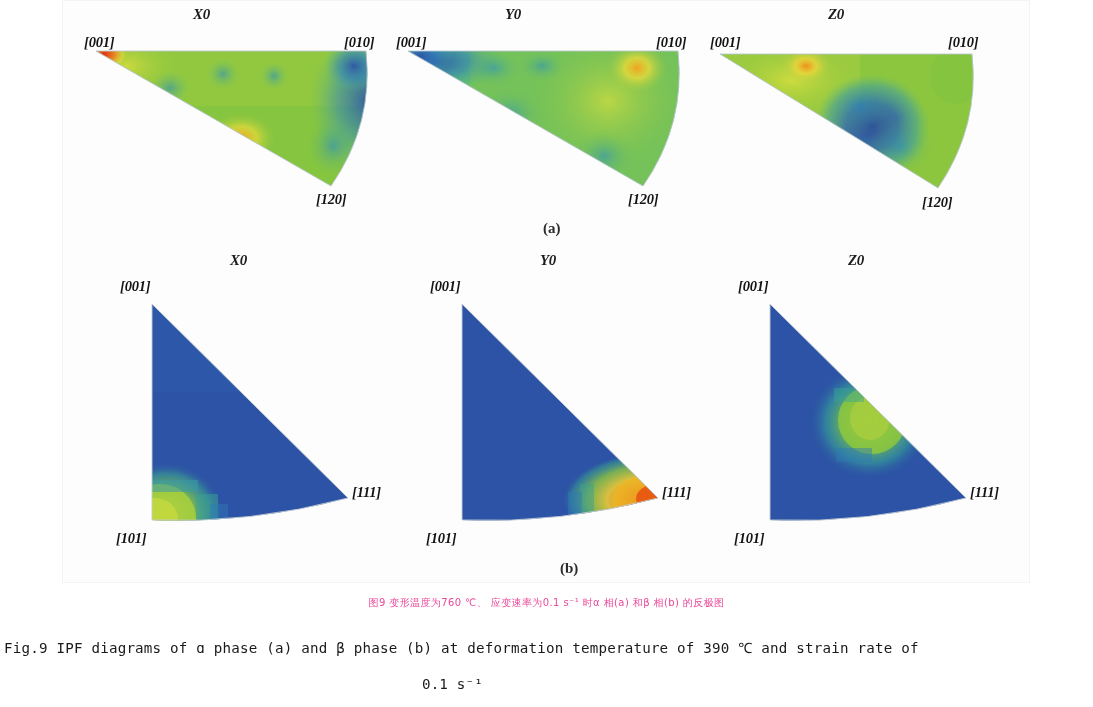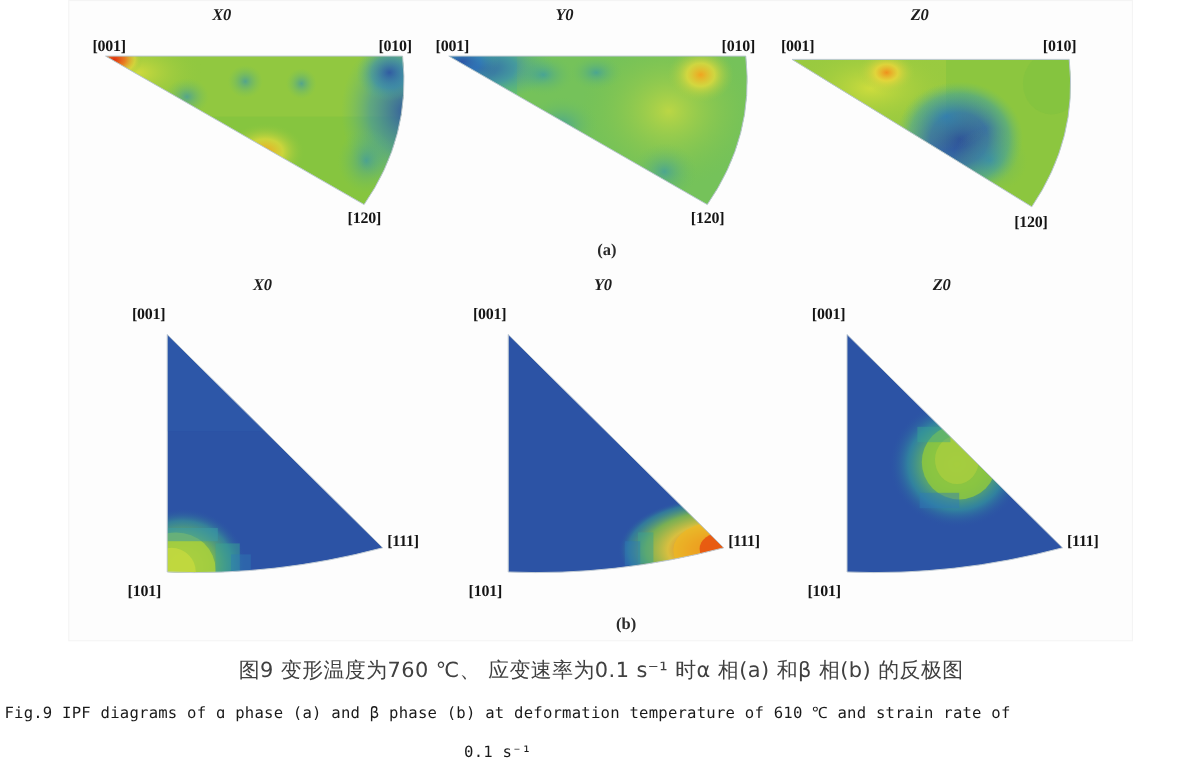--- a/index.html
+++ b/index.html
@@ -43,20 +43,21 @@
   }
 
   .corner-label {
     position: absolute;
     font-family: "Liberation Serif", "DejaVu Serif", serif;
     font-weight: 700;
     font-size: 14.5px;
     color: #141414;
     white-space: nowrap;
     letter-spacing: -0.2px;
+    font-style: italic;
   }
 
   .subpanel-label {
     position: absolute;
     font-family: "Liberation Serif", "DejaVu Serif", serif;
     font-weight: 700;
     font-size: 15px;
     color: #2b2b2b;
     white-space: nowrap;
   }
@@ -64,22 +65,22 @@
   .ipf-svg { display: block; }
 
   
   #caption-zh {
     position: absolute;
     left: 0;
     top: 596px;
     width: 1093px;
     text-align: center;
     font-family: "DejaVu Sans", "Liberation Sans", sans-serif;
-    font-size: 19px;
-    color: #404040;
+    font-size: 10px;
+    color: #ec4899;
     letter-spacing: 0.4px;
     white-space: nowrap;
   }
   #caption-en {
     position: absolute;
     left: 4px;
     top: 638px;
     width: 1085px;
     text-align: left;
     font-family: "DejaVu Sans Mono", "Liberation Mono", monospace;
@@ -342,14 +343,14 @@
       <rect x="104" y="136" width="30" height="14" fill="#37a594" opacity=".45"></rect>
       <rect x="106" y="196" width="36" height="14" fill="#2f7ab5" opacity=".45"></rect>
     </g>
     <path d="M40,52 L236,246 Q138,272 40,268 Z" fill="none" stroke="#c2ccd4" stroke-width="0.9"></path>
   </svg>
 </div>
 
 <div class="subpanel-label" style="left:560px; top:560px;">(b)</div>
 
 <div id="caption-zh">图9 变形温度为760 ℃、 应变速率为0.1 s⁻¹  时α 相(a) 和β 相(b) 的反极图</div>
-<div id="caption-en">Fig.9 IPF diagrams of ɑ phase (a) and β phase (b) at deformation temperature of 610 ℃ and strain rate of</div>
+<div id="caption-en">Fig.9 IPF diagrams of ɑ phase (a) and β phase (b) at deformation temperature of 390 ℃ and strain rate of</div>
 <div id="caption-en-2">0.1 s⁻¹</div>
 
 </body></html>

